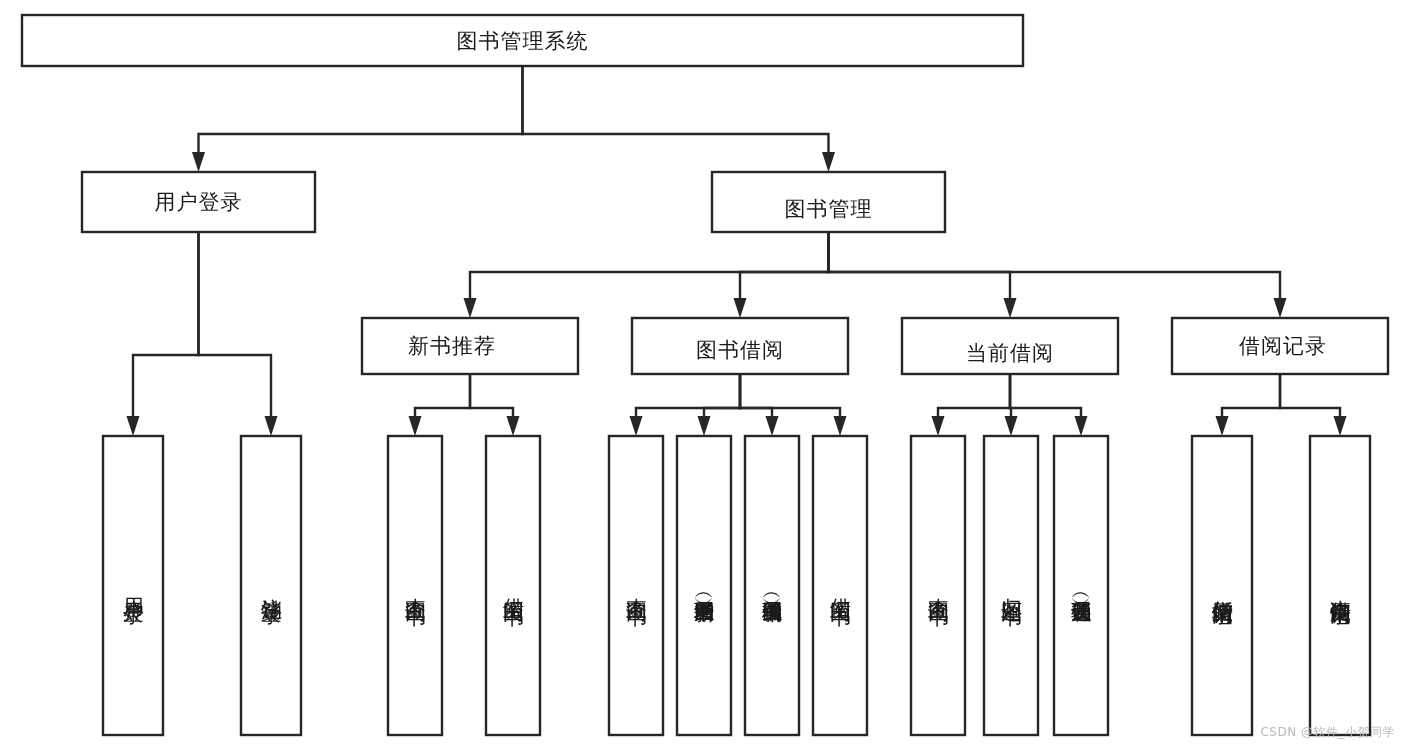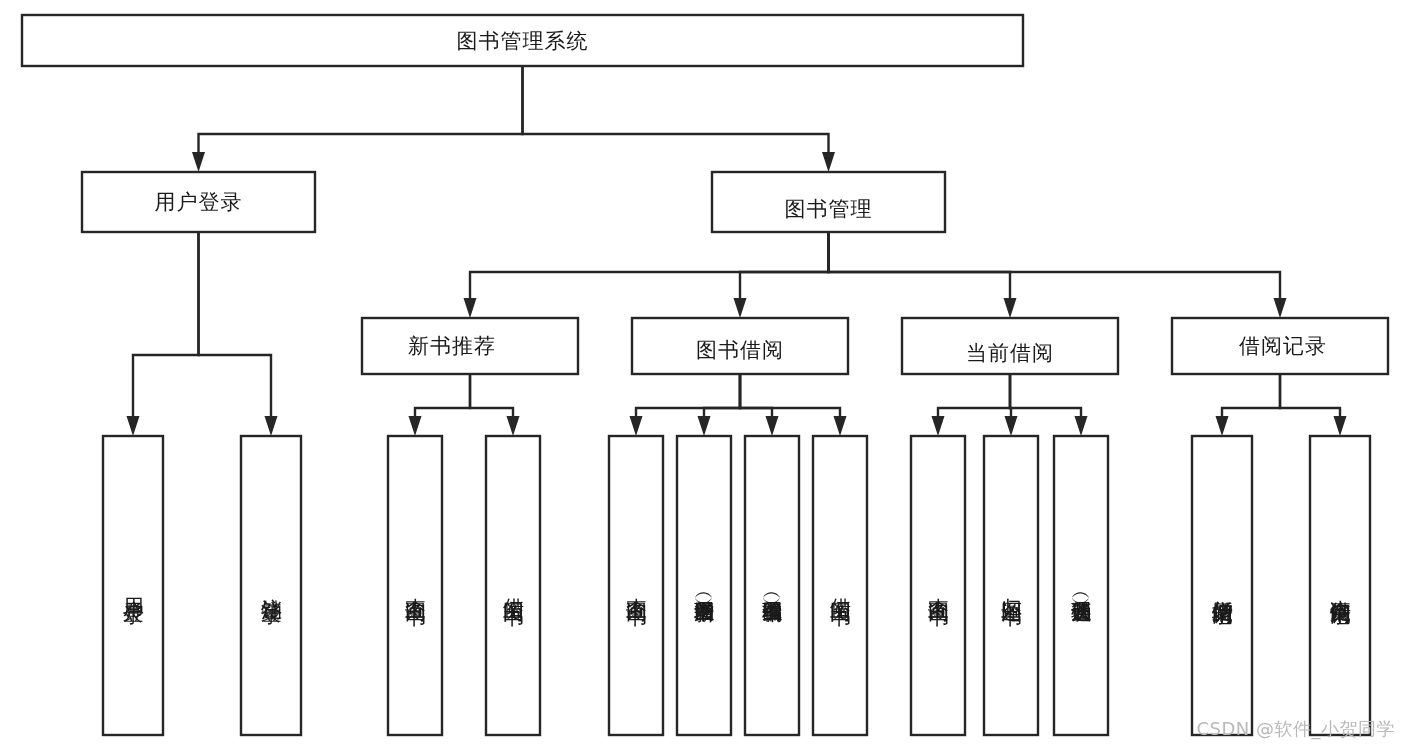--- a/index.html
+++ b/index.html
@@ -75,21 +75,21 @@
     font-size: 21px;
     color: #1a1a1a;
     letter-spacing: 1px;
     white-space: nowrap;
   }
   #watermark {
     position: absolute;
     right: 10px;
     bottom: 6px;
     font-family: "DejaVu Sans", "Liberation Sans", sans-serif;
-    font-size: 18px;
+    font-size: 12px;
     color: #b9b9b9;
     letter-spacing: 0.5px;
     white-space: nowrap;
     user-select: none;
   }
 </style>
 </head>
 <body>
 
 <div id="diagram-root">

